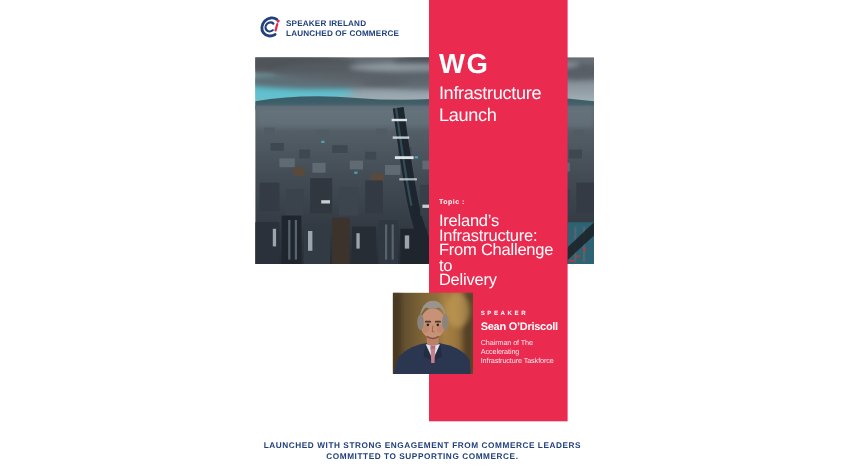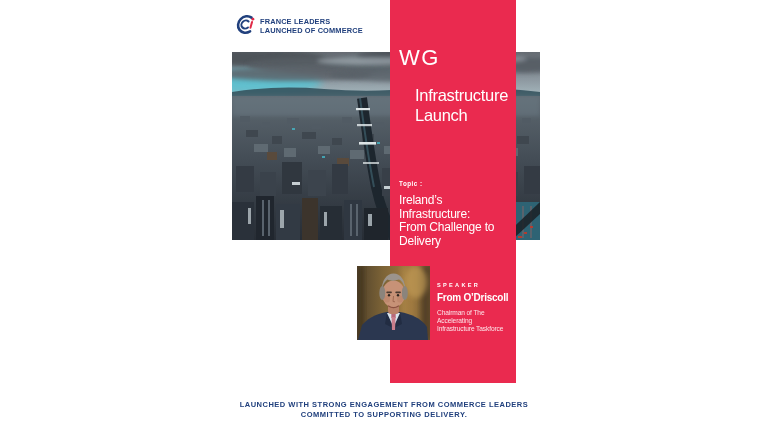--- a/index.html
+++ b/index.html
@@ -16,26 +16,26 @@
   
   .logo{position:absolute;left:233px;top:12px;display:flex;align-items:center;gap:4px;}
   .logo-text{color:var(--navy);font-weight:bold;font-size:7.4px;line-height:8.8px;letter-spacing:.15px;white-space:nowrap;}
   
   .city-photo{position:absolute;left:232px;top:52px;width:308px;height:188px;z-index:1;}
   .city-photo svg{display:block;width:100%;height:100%;}
   
   .red-band{position:absolute;left:390px;top:0;width:126px;height:383px;background:var(--accent);z-index:2;}
   
   .title-block{position:absolute;left:399px;top:47px;width:114px;color:#fff;z-index:3;}
-  .title-main{font-size:22px;font-weight:400;letter-spacing:1.5px;line-height:22px;margin:0 0 6px 0;}
-  .title-sub{font-size:16.5px;font-weight:500;letter-spacing:-.3px;line-height:20px;white-space:pre-line;margin:16px;}
+  .title-main{font-size:25px;font-weight:700;letter-spacing:1.5px;line-height:22px;margin:0 0 6px 0;}
+  .title-sub{font-size:16.5px;font-weight:500;letter-spacing:-.3px;line-height:20px;white-space:pre-line;margin:0;}
   
   .topic-block{position:absolute;left:399px;top:180px;width:114px;color:#fff;z-index:3;}
   .topic-label{font-size:6.3px;font-weight:bold;letter-spacing:.5px;}
-  .topic-text{font-size:12px;line-height:13.6px;letter-spacing:-.2px;white-space:pre-line;margin-top:7px;}
+  .topic-text{font-size:15px;line-height:13.6px;letter-spacing:-.2px;white-space:pre-line;margin-top:7px;}
   
   .speaker-photo{position:absolute;left:357px;top:266px;width:73px;height:74px;z-index:4;}
   .speaker-photo svg{display:block;width:100%;height:100%;}
   .speaker-block{position:absolute;left:437px;top:282px;width:80px;color:#fff;z-index:4;}
   .speaker-label{font-size:5.6px;font-weight:bold;letter-spacing:2.3px;}
   .speaker-name{font-size:10px;font-weight:bold;letter-spacing:-.25px;margin-top:4px;white-space:nowrap;}
   .speaker-role{font-size:6.6px;line-height:7.9px;letter-spacing:-.1px;margin-top:6px;color:rgba(255,255,255,.88);white-space:pre-line;}
   
   .footer{position:absolute;left:0;right:0;top:400px;text-align:center;color:var(--navy);z-index:3;}
   .footer div{font-size:7.5px;font-weight:bold;letter-spacing:.5px;line-height:9.8px;}
@@ -50,21 +50,21 @@
       <svg width="23" height="25" viewBox="0 0 26 26">
         <g transform="skewX(-6) translate(2,0)">
           <path d="M19.5,5.2 A9.3,9.3 0 1 0 19.5,20.8" fill="none" stroke="#21407D" stroke-width="2.9" stroke-linecap="round"></path>
           <path d="M16.6,9.6 A4.6,4.6 0 1 0 16.6,16.4" fill="none" stroke="#21407D" stroke-width="2.3" stroke-linecap="round"></path>
           <path d="M20.6,10.2 L19.5,16.6" fill="none" stroke="#E02A47" stroke-width="2.3" stroke-linecap="round"></path>
           <circle cx="21.2" cy="7" r="1.6" fill="#E02A47"></circle>
         </g>
       </svg>
     </span>
     <div class="logo-text">
-      <div>FRANCE LEADERS</div>
+      <div>SPEAKER IRELAND</div>
       <div>LAUNCHED OF COMMERCE</div>
     </div>
   </div>
 
   <div class="city-photo">
     <svg viewBox="0 0 308 188" preserveAspectRatio="none">
       <defs>
         <linearGradient id="skyG" x1="0" y1="0" x2="0" y2="1">
           <stop offset="0" stop-color="#666c73"></stop>
             <stop offset="0.6" stop-color="#8d98a0"></stop>
@@ -279,24 +279,24 @@
       <rect x="38.3" y="25.6" width="5.6" height="1.6" rx="0.8" fill="#4a3a30"></rect>
       <circle cx="32" cy="29.3" r="1.2" fill="#2e2620"></circle>
       <circle cx="41" cy="29.3" r="1.2" fill="#2e2620"></circle>
       <path d="M36.5,30 L36,35.5 L38,35.8" fill="none" stroke="#a06a52" stroke-width="1"></path>
       <path d="M31.5,40 Q36.5,43.4 41.5,40" fill="none" stroke="#8a5140" stroke-width="1.3" stroke-linecap="round"></path>
     </svg>
   </div>
 
   <div class="speaker-block">
     <div class="speaker-label">SPEAKER</div>
-    <div class="speaker-name">From O’Driscoll</div>
+    <div class="speaker-name">Sean O’Driscoll</div>
     <div class="speaker-role">Chairman of The
 Accelerating
 Infrastructure Taskforce</div>
   </div>
 
   <div class="footer">
     <div>LAUNCHED WITH STRONG ENGAGEMENT FROM COMMERCE LEADERS</div>
-    <div>COMMITTED TO SUPPORTING DELIVERY.</div>
+    <div>COMMITTED TO SUPPORTING COMMERCE.</div>
   </div>
 
 </div>
 
 </body></html>

